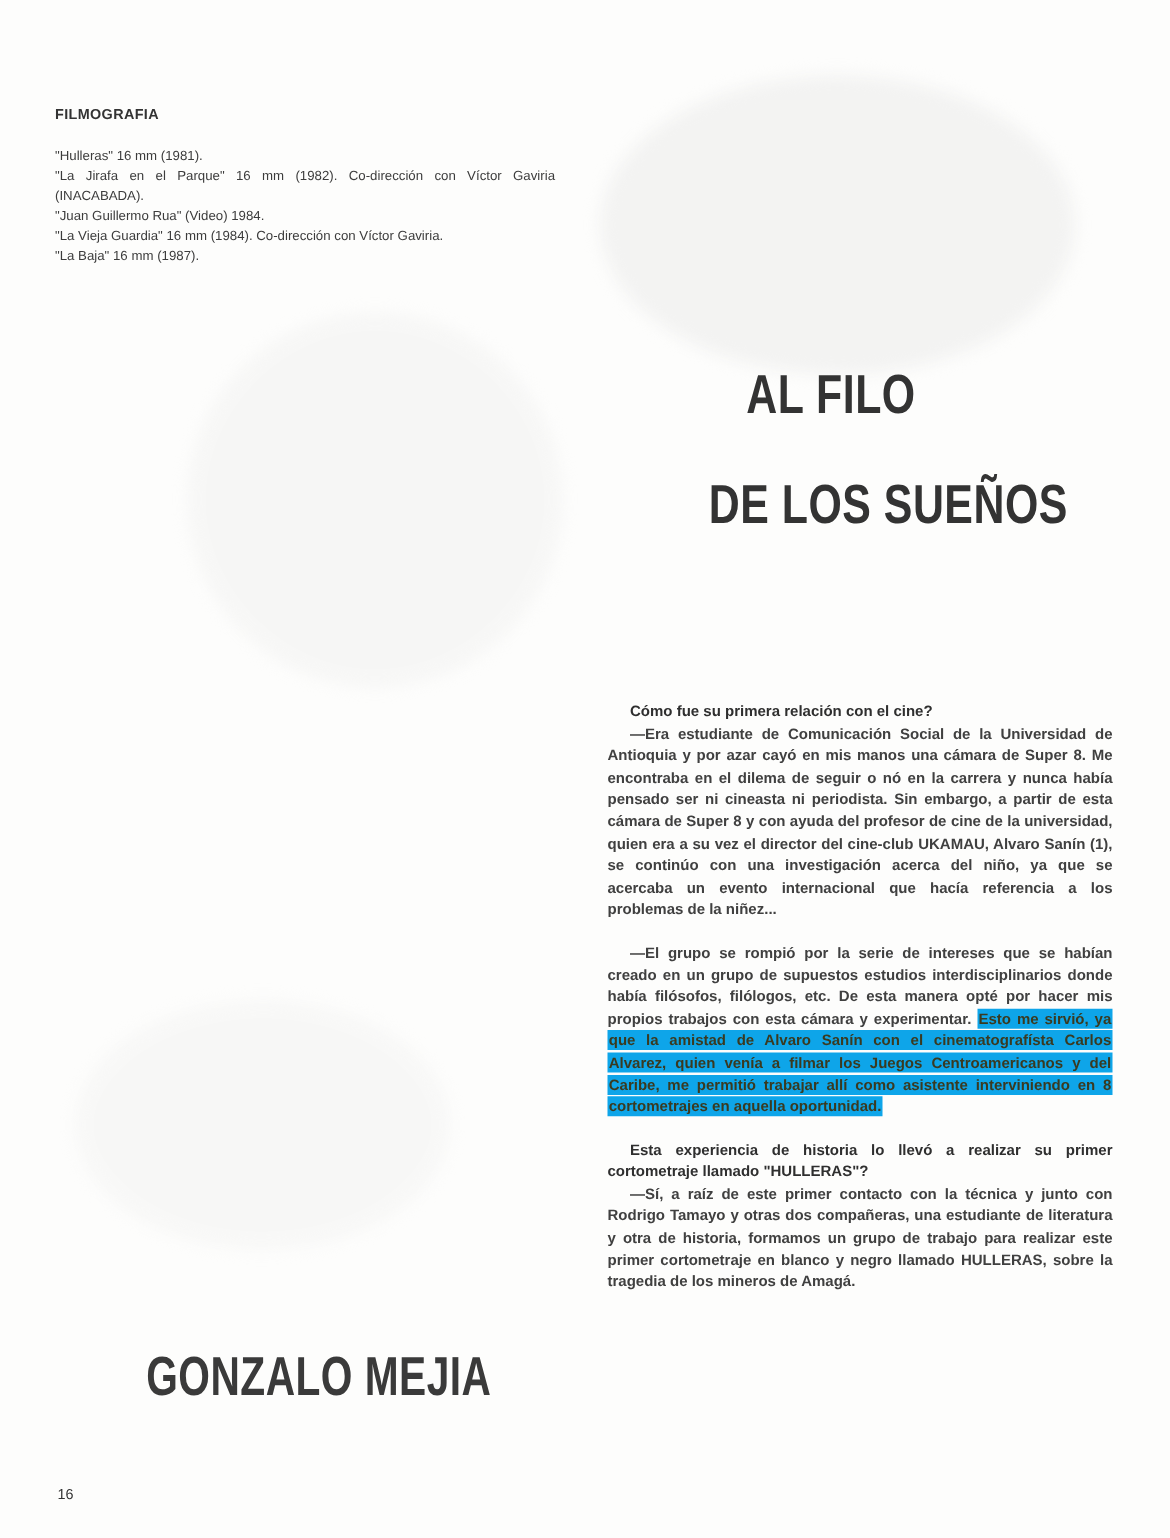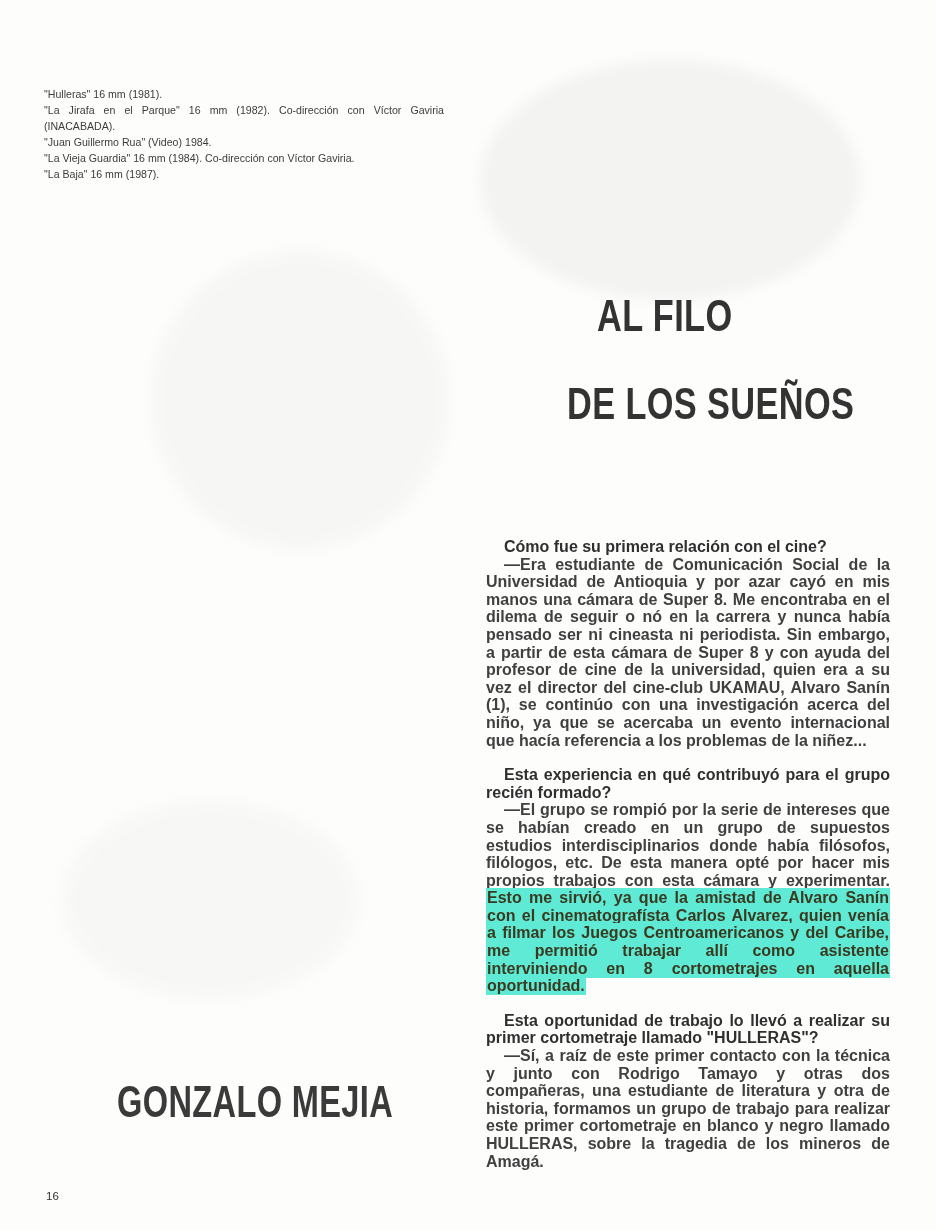--- a/index.html
+++ b/index.html
@@ -15,58 +15,58 @@
     .filmo-list { list-style: none; margin: 0; padding: 0; font-size: 10.6px; line-height: 16px; color: #3c3c3c; }
     .filmo-list li { margin: 0; text-align: justify; }
 
     .title { position: absolute; font-family: "Liberation Sans", sans-serif; font-weight: bold; color: #333;
       transform: scaleX(0.78); transform-origin: left top; white-space: nowrap; letter-spacing: 0.5px; }
     .title-1 { left: 597px; top: 262px; font-size: 44px; }
     .title-2 { left: 567px; top: 350px; font-size: 44px; }
     .author { position: absolute; left: 117px; top: 1040px; font-size: 44px; font-weight: bold; color: #3a3a3a;
       transform: scaleX(0.74); transform-origin: left top; white-space: nowrap; letter-spacing: 0.5px; }
 
-    .article { position: absolute; left: 486px; top: 538px; width: 404px; font-size: 16px; line-height: 17.6px; color: #404040; }
+    .article { position: absolute; left: 486px; top: 561px; width: 404px; font-size: 12px; line-height: 17.6px; color: #404040; }
     .q { font-weight: bold; color: #2f2f2f; text-indent: 18px; margin: 0; text-align: justify; }
     .a { margin: 0; text-indent: 18px; text-align: justify; font-weight: bold; }
     .block { margin-bottom: 17px; }
-    .hl { background: #5eead4; color: #3a3a20; padding: 1px 1px; box-decoration-break: clone; -webkit-box-decoration-break: clone; }
+    .hl { background: #0ea5e9; color: #3a3a20; padding: 1px 1px; box-decoration-break: clone; -webkit-box-decoration-break: clone; }
 
     .page-num { position: absolute; left: 46px; top: 1190px; font-weight: normal; font-size: 11.5px; color: #333; }
   </style>
 </head>
 <body>
 
 <div class="speck" style="left:480px;top:60px;width:380px;height:240px;"></div>
 <div class="speck" style="left:150px;top:250px;width:300px;height:300px;opacity:.6"></div>
 <div class="speck" style="left:60px;top:800px;width:300px;height:200px;opacity:.5"></div>
 
 <section class="filmo">
+  <h2 class="filmo-heading">FILMOGRAFIA</h2>
   <ul class="filmo-list">
     <li>"Hulleras" 16 mm (1981).</li>
     <li>"La Jirafa en el Parque" 16 mm (1982).   Co-dirección con Víctor Gaviria (INACABADA).</li>
     <li>"Juan Guillermo Rua" (Video) 1984.</li>
     <li>"La Vieja Guardia"  16 mm (1984).  Co-dirección con Víctor Gaviria.</li>
     <li>"La Baja" 16 mm (1987).</li>
   </ul>
 </section>
 
 <h1 class="title title-1">AL FILO</h1>
 <h1 class="title title-2">DE LOS SUEÑOS</h1>
 
 <article class="article">
   <div class="block">
     <p class="q">Cómo fue su primera relación con el cine?</p>
     <p class="a">—Era estudiante de Comunicación Social de la Universidad de Antioquia y por azar cayó en mis manos una cámara de Super 8. Me encontraba en el dilema de seguir o nó en la carrera y nunca había pensado ser ni cineasta ni periodista. Sin embargo, a partir de esta cámara de Super 8 y con ayuda del profesor de cine de la universidad, quien era a su vez el director del cine-club UKAMAU, Alvaro Sanín (1), se continúo con una investigación acerca del niño, ya que se acercaba un evento internacional que hacía referencia a los problemas de la niñez...</p>
   </div>
   <div class="block">
-    <p class="q">Esta experiencia en qué contribuyó para el grupo recién formado?</p>
     <p class="a"><span>—El grupo se rompió por la serie de intereses que se habían creado en un grupo de supuestos estudios interdisciplinarios donde había  filósofos, filólogos, etc. De esta manera opté por hacer mis propios trabajos con esta cámara y experimentar. </span><span class="hl">Esto me sirvió, ya que la amistad de Alvaro Sanín con el cinematografísta Carlos Alvarez, quien venía a filmar los Juegos Centroamericanos y del Caribe, me permitió trabajar allí como asistente interviniendo en 8 cortometrajes en aquella oportunidad.</span></p>
   </div>
   <div class="block">
-    <p class="q">Esta oportunidad de trabajo lo llevó a realizar su primer cortometraje llamado "HULLERAS"?</p>
+    <p class="q">Esta experiencia de historia lo llevó a realizar su primer cortometraje llamado "HULLERAS"?</p>
     <p class="a">—Sí, a raíz de este primer contacto con la técnica y junto con Rodrigo Tamayo y otras dos compañeras, una estudiante de literatura y otra de historia, formamos un grupo de trabajo para realizar este primer cortometraje en blanco y negro llamado HULLERAS, sobre la tragedia de los mineros de Amagá.</p>
   </div>
 </article>
 
 <h2 class="author">GONZALO MEJIA</h2>
 
 <div class="page-num">16</div>
 
 </body></html>

